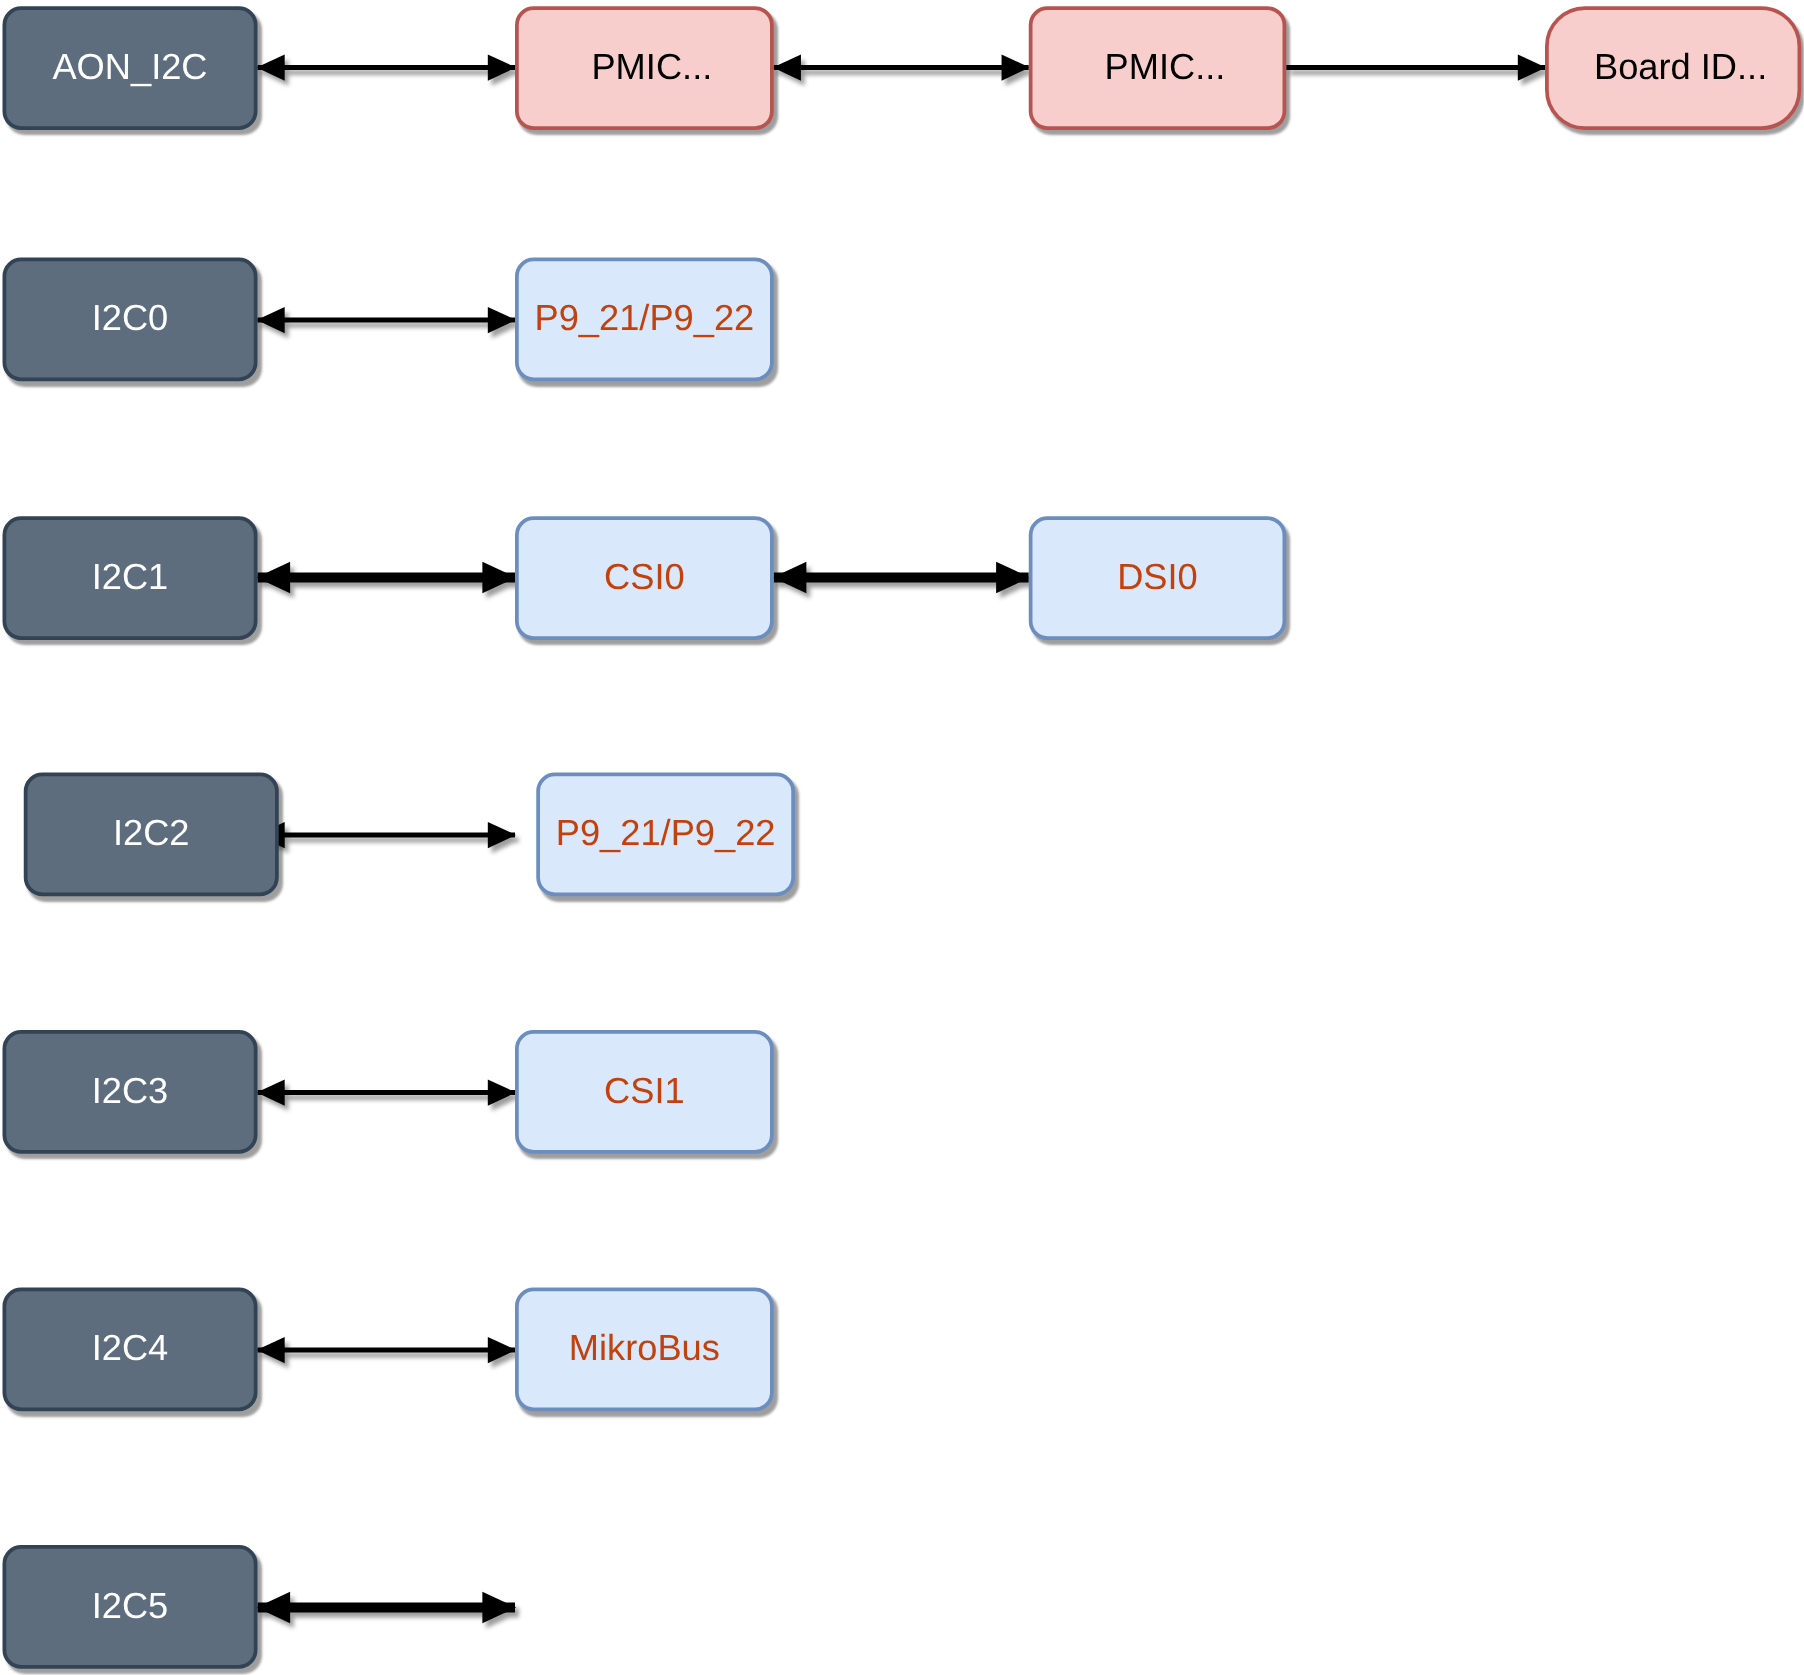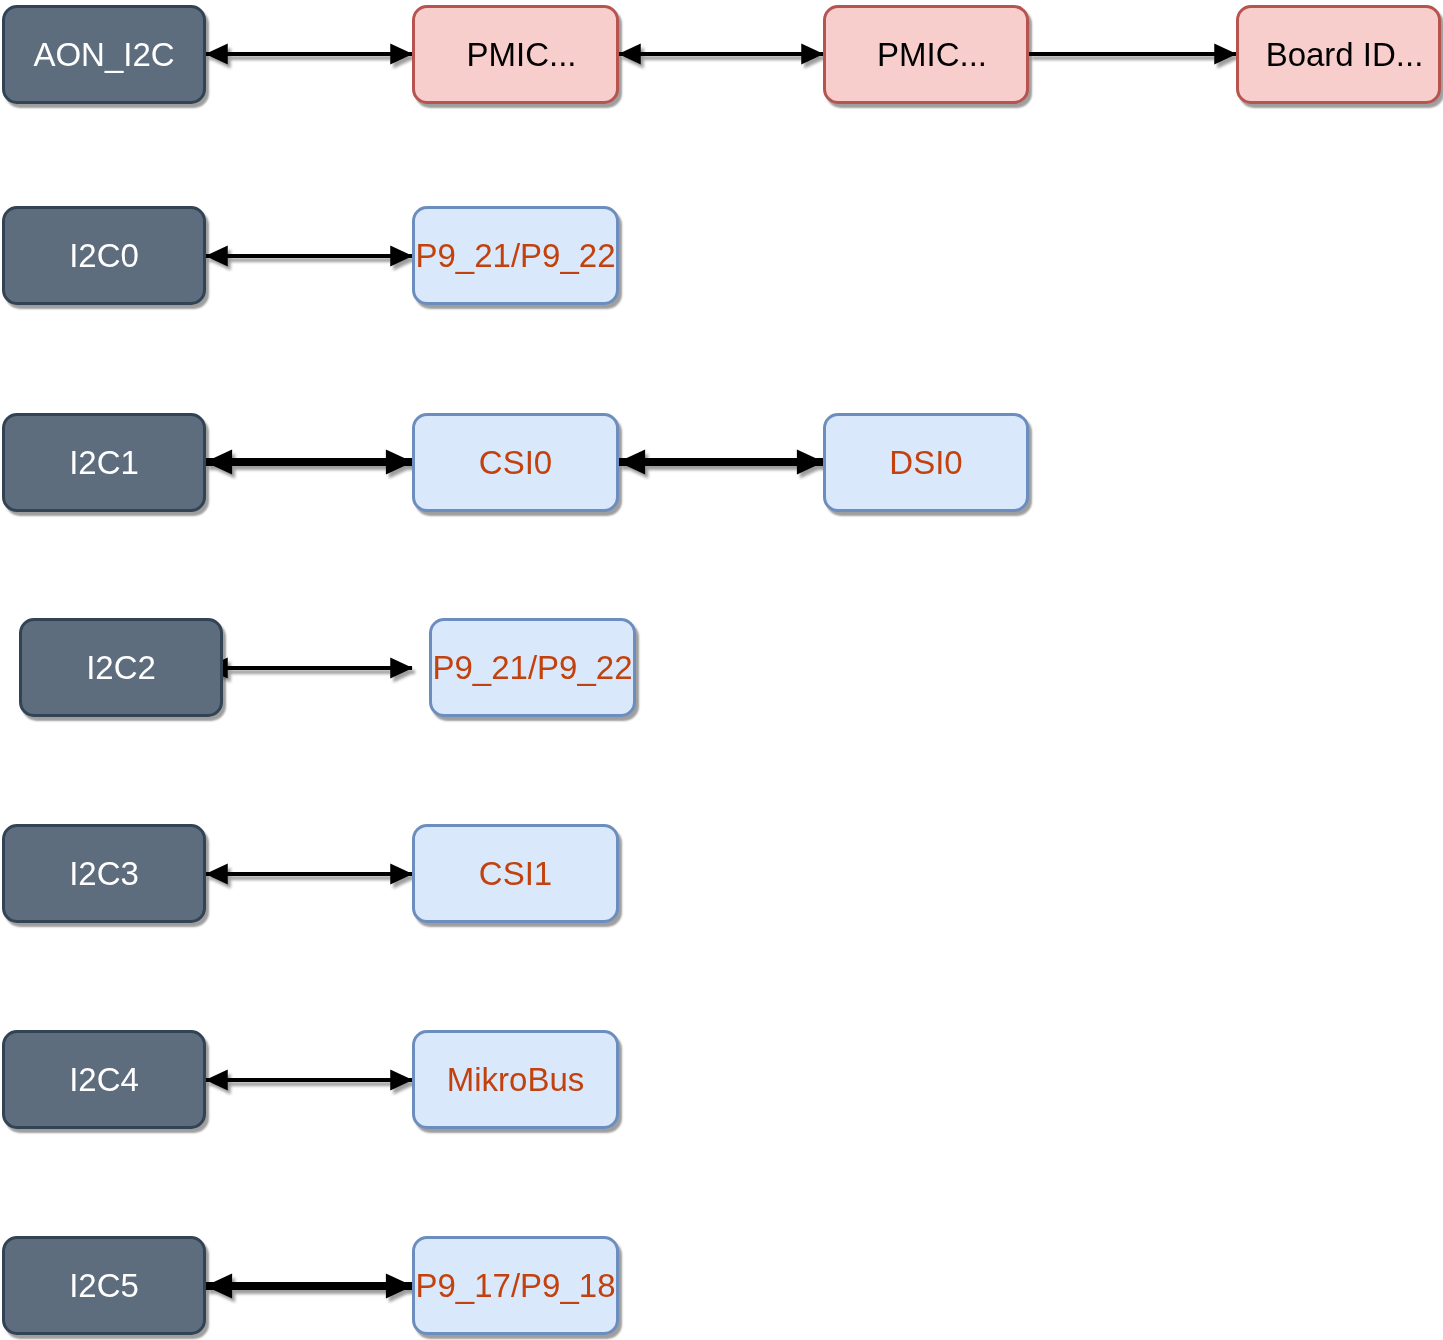--- a/index.html
+++ b/index.html
@@ -32,21 +32,21 @@
   .edge.thin  { stroke-width: 4px; }
   .edge.thick { stroke-width: 8px; }
   .node {
     position: absolute;
     height: 99px;
     box-sizing: border-box;
     border-radius: 15px;
     display: flex;
     align-items: center;
     justify-content: center;
-    font-size: 33px;
+    font-size: 29px;
     z-index: 2;
     box-shadow: 3px 4px 2px rgba(0,0,0,0.38);
     cursor: default;
   }
   .node span { white-space: nowrap; }
   
   .bus {
     background: #5d6d7d;
     border: 3px solid #314354;
     color: #ffffff;
@@ -59,21 +59,21 @@
   }
   .periph {
     background: #dae8fc;
     border: 3px solid #6c8ebf;
     color: #c2410c;
   }
   
   .c1 { left: 2px;    width: 204px; }
   .c2 { left: 412px;  width: 207px; }
   .c3 { left: 823px;  width: 206px; }
-  .c4 { left: 1236px; width: 205px; }
+  .c4 { left: 1236px; width: 205px; border-radius: 32px; }
   
   .r1 { top: 5px; }
   .r2 { top: 206px; }
   .r3 { top: 413px; }
   .r4 { top: 618px; margin-left: 17px; }
   .r5 { top: 824px; }
   .r6 { top: 1030px; }
   .r7 { top: 1236px; }
 </style>
 </head>
@@ -151,17 +151,14 @@
   <div class="node bus c1 r6">
     <span>I2C4</span>
   </div>
   <div class="node periph c2 r6">
     <span>MikroBus</span>
   </div>
 
   <div class="node bus c1 r7">
     <span>I2C5</span>
   </div>
-  <div class="node periph c2 r7">
-    <span>P9_17/P9_18</span>
-  </div>
 
 </div>
 
 </body></html>

